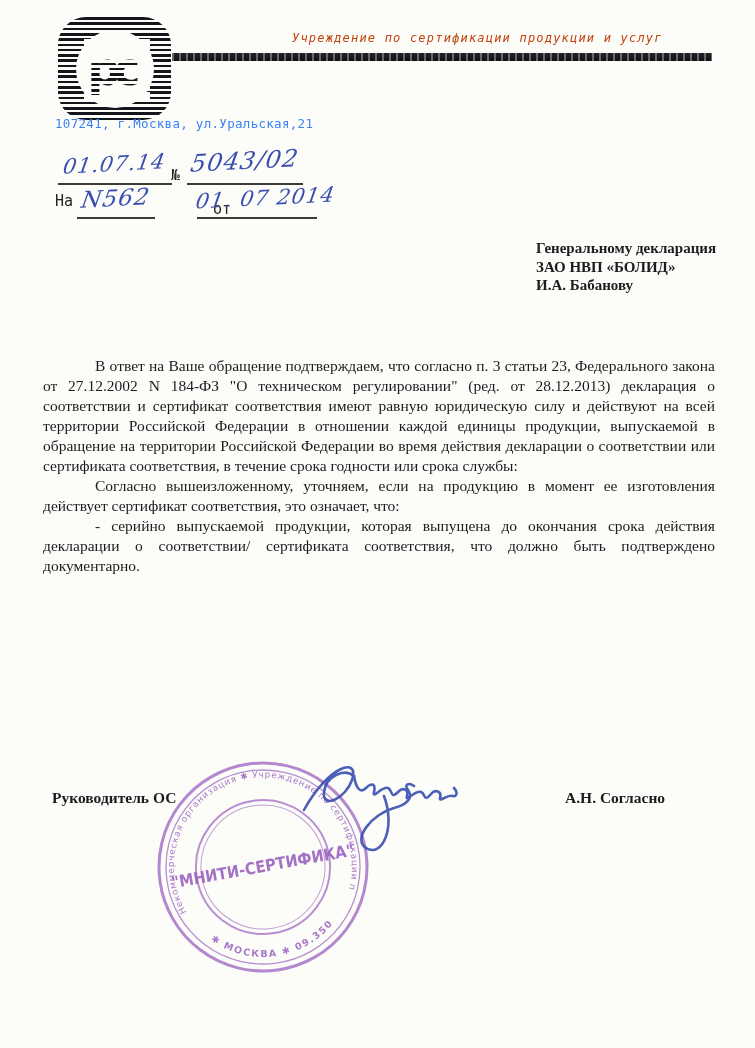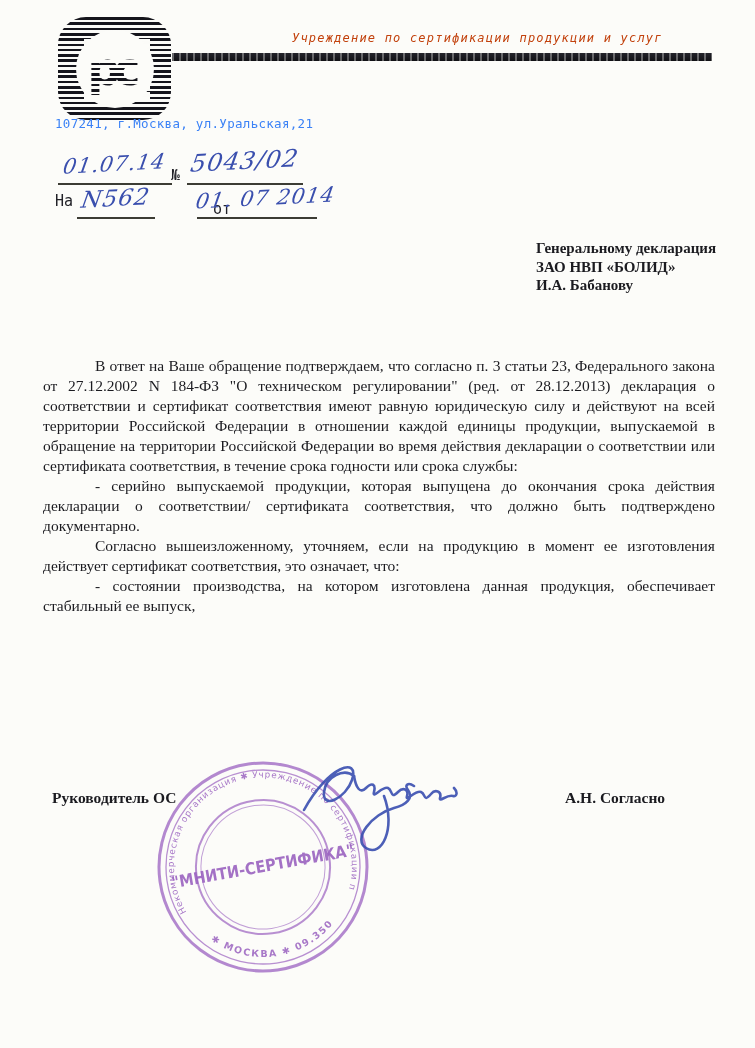--- a/index.html
+++ b/index.html
@@ -120,23 +120,22 @@
   </div>
 
   <div class="addressee">
     <div>Генеральному декларация</div>
     <div>ЗАО НВП «БОЛИД»</div>
     <div>И.А. Бабанову</div>
   </div>
 
   <div class="body-text">
     <p>В ответ на Ваше обращение подтверждаем, что согласно п. 3 статьи 23, Федерального закона от 27.12.2002 N 184-ФЗ "О техническом регулировании" (ред. от 28.12.2013) декларация о соответствии и сертификат соответствия имеют равную юридическую силу и действуют на всей территории Российской Федерации в отношении каждой единицы продукции, выпускаемой в обращение на территории Российской Федерации во время действия декларации о соответствии или сертификата соответствия, в течение срока годности или срока службы:</p>
+    <p>Согласно вышеизложенному, уточняем, если на продукцию в момент ее изготовления действует сертификат соответствия, это означает, что:</p>
     <p>- серийно выпускаемой продукции, которая выпущена до окончания срока действия декларации о соответствии/ сертификата соответствия, что должно быть подтверждено документарно.</p>
-    <p>Согласно вышеизложенному, уточняем, если на продукцию в момент ее изготовления действует сертификат соответствия, это означает, что:</p>
-    <p>- состоянии производства, на котором изготовлена данная продукция, обеспечивает стабильный ее выпуск,</p>
   </div>
 
   <div class="sig-title">Руководитель ОС</div>
   <div class="sig-name">А.Н. Согласно</div>
 
   <svg class="stamp-svg" width="224" height="224" viewBox="0 0 224 224">
     <g transform="rotate(-8 112 112)">
       <circle cx="112" cy="112" r="104" fill="none" stroke="#9c63c5" stroke-width="3" opacity="0.75"></circle>
       <circle cx="112" cy="112" r="97" fill="none" stroke="#9c63c5" stroke-width="1.3" opacity="0.7"></circle>
       <circle cx="112" cy="112" r="67" fill="none" stroke="#9c63c5" stroke-width="2" opacity="0.7"></circle>

